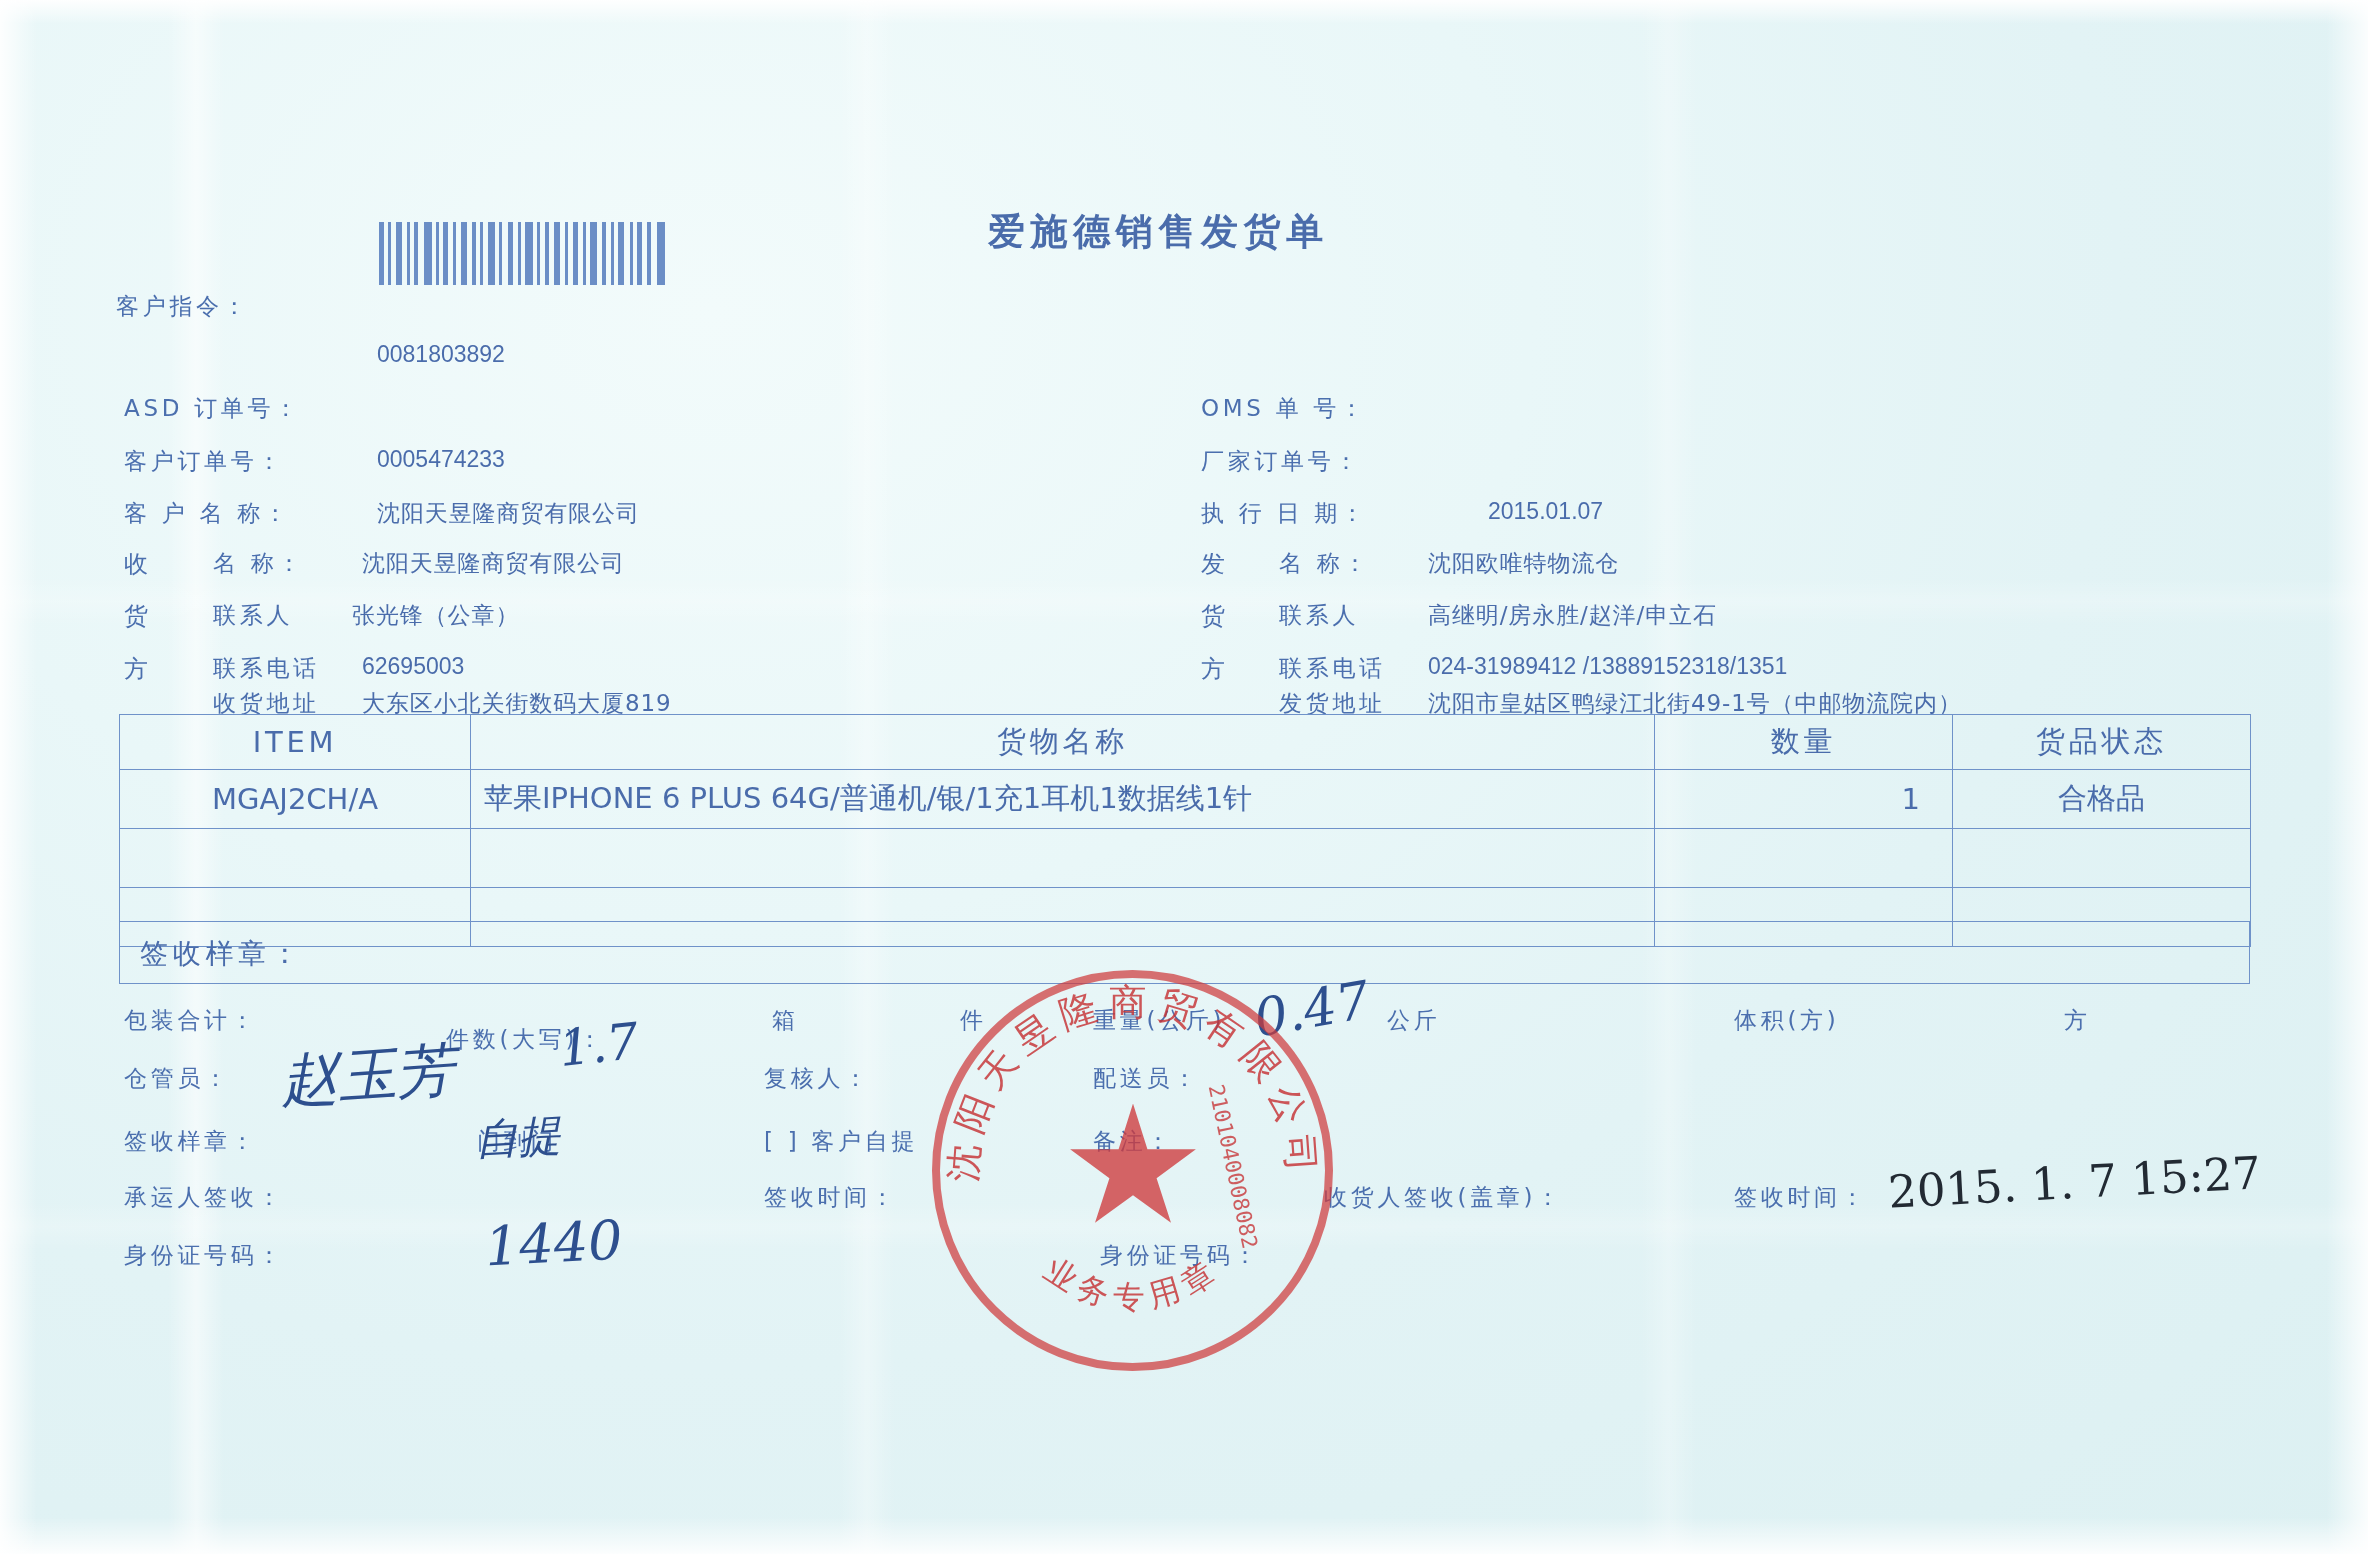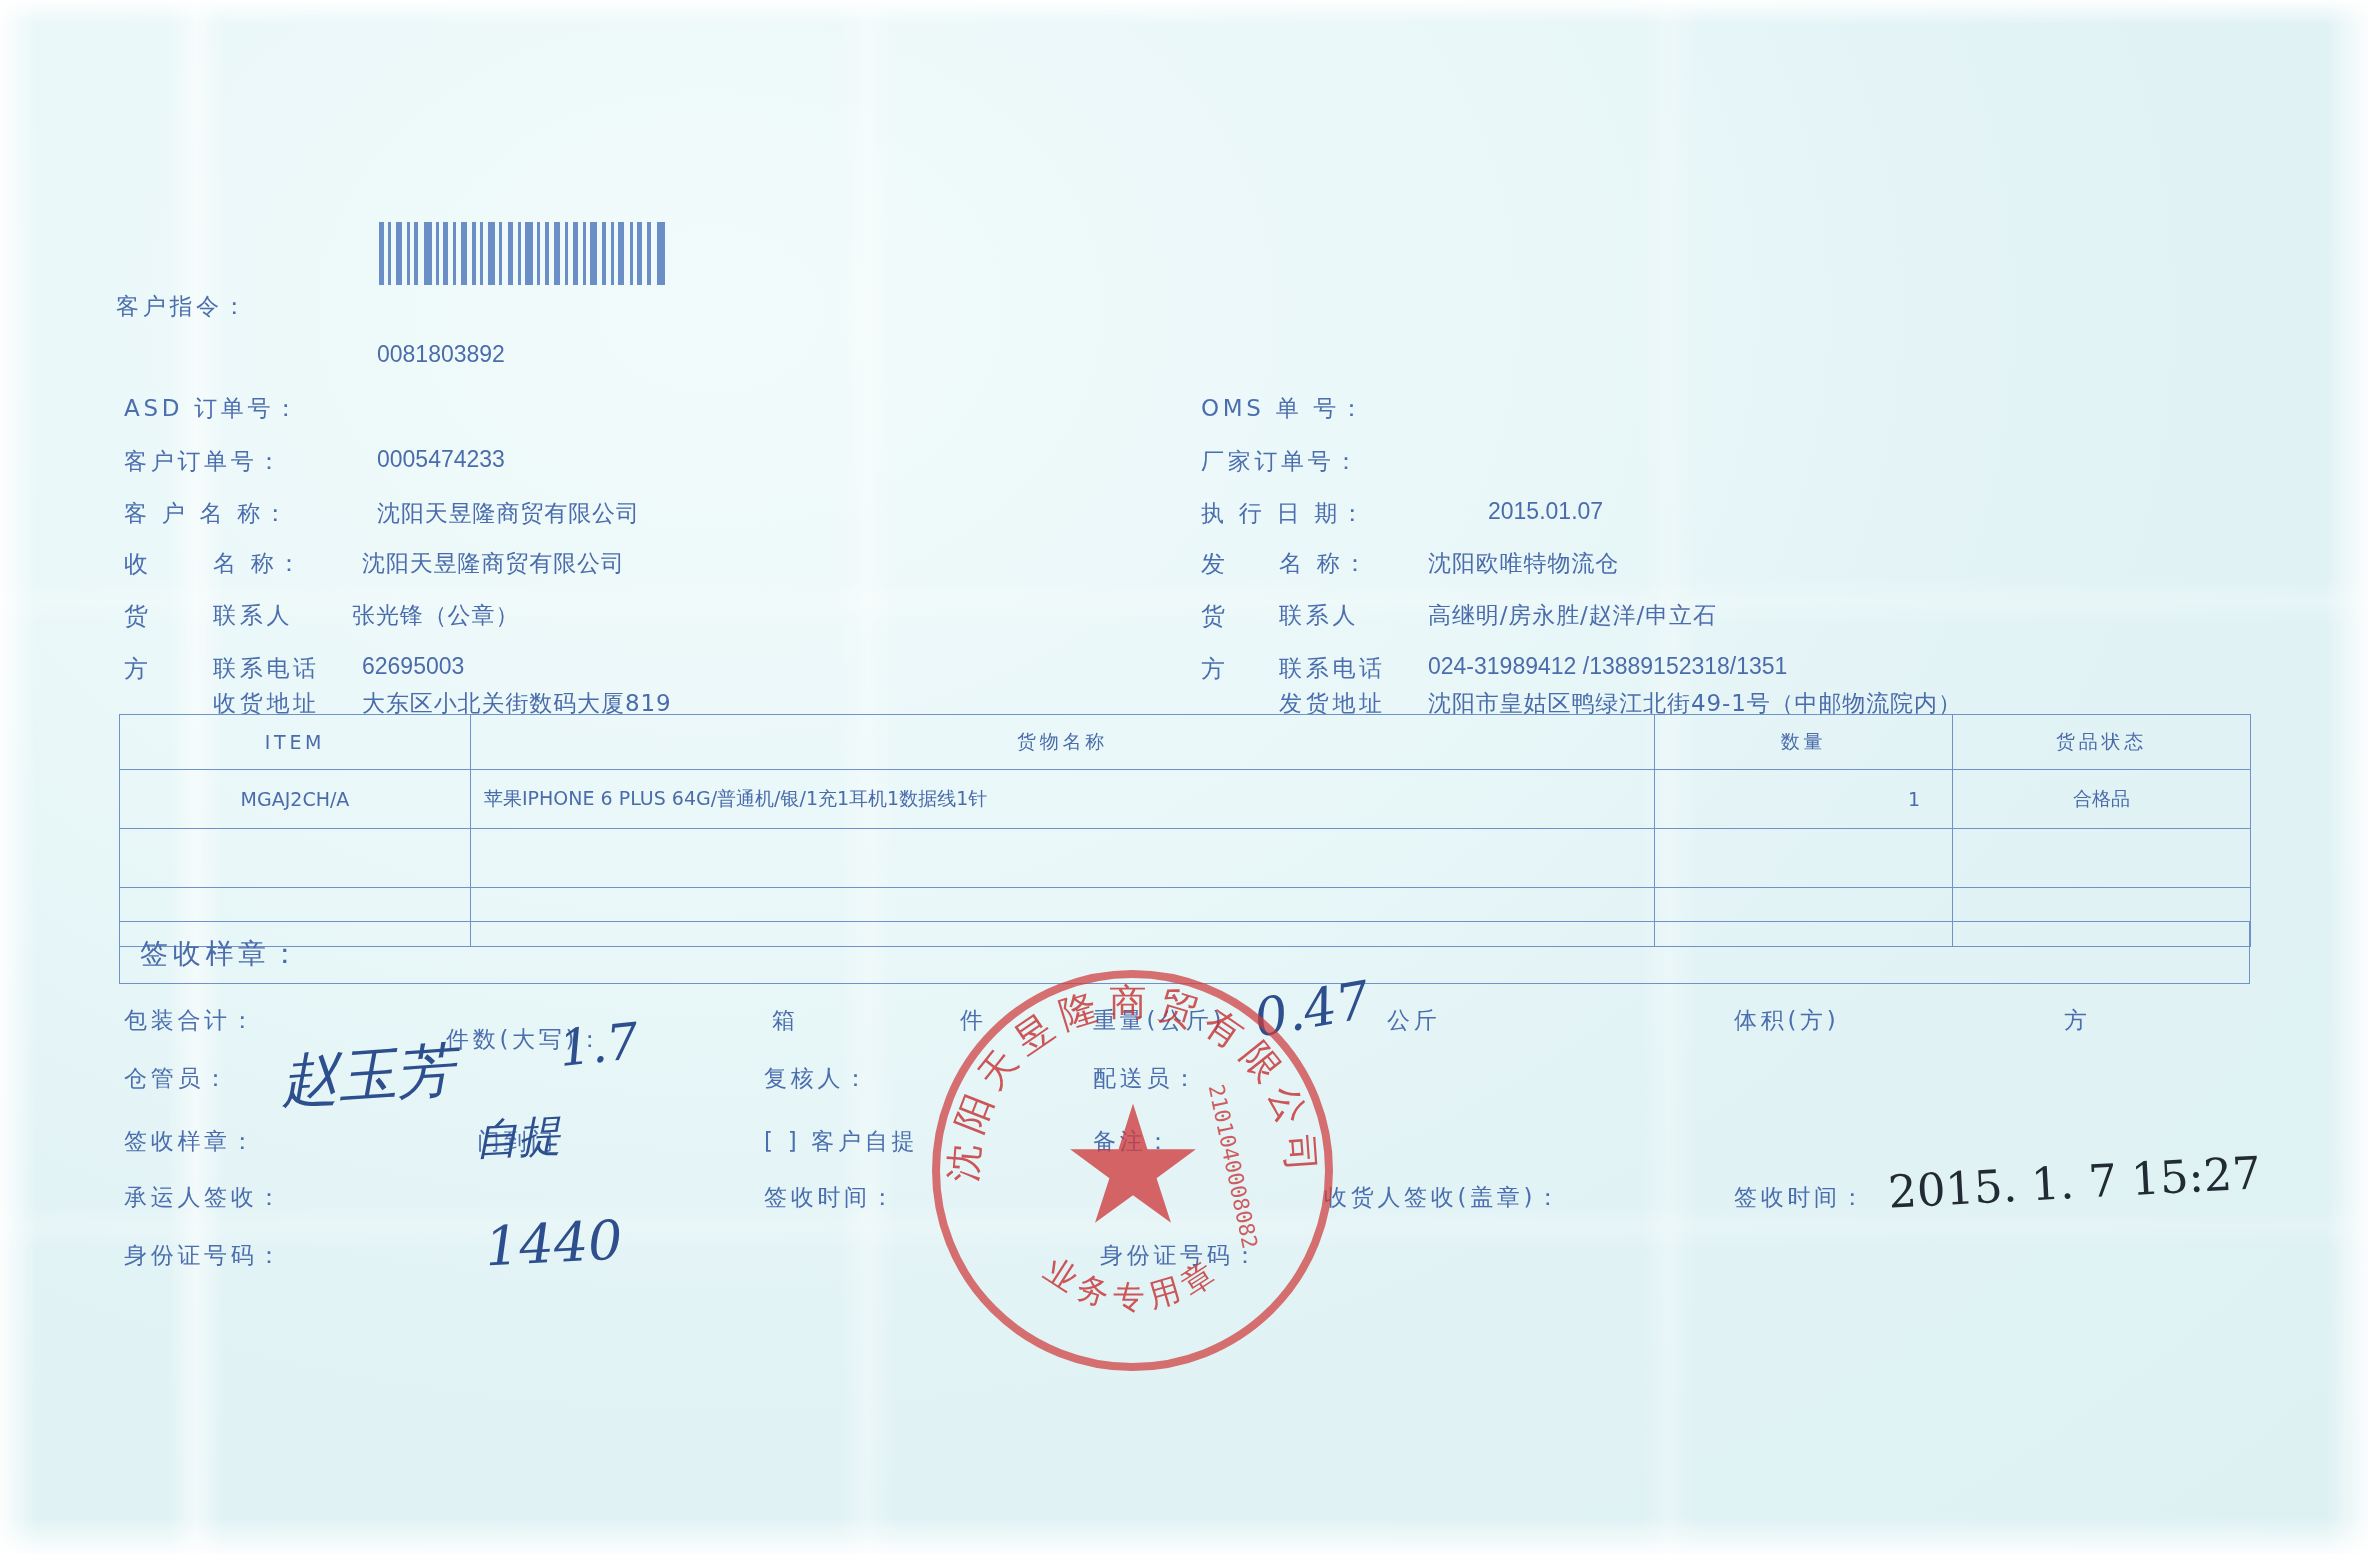--- a/index.html
+++ b/index.html
@@ -102,21 +102,21 @@
     position: absolute;
     left: 119px;
     top: 714px;
     width: 2131px;
     border-collapse: collapse;
     table-layout: fixed;
   }
   #items-table th, #items-table td {
     border: 1.9px solid #6f92c9;
     height: 58px;
-    font-size: 19px;
+    font-size: 29px;
     color: #4a6cab;
     font-weight: normal;
     font-family: "DejaVu Sans", sans-serif;
     padding: 0 13px;
   }
   #items-table th {
     text-align: center;
     letter-spacing: 3.7px;
     height: 54px;
   }
@@ -214,20 +214,21 @@
   <div class="crease-v" style="left:168px;"></div>
   <div class="crease-v" style="left:839px;opacity:.6;"></div>
   <div class="crease-v" style="left:1641px;opacity:.5;"></div>
   <div class="crease-h" style="top:578px;opacity:.5;"></div>
   <div class="crease-h" style="top:1203px;opacity:.45;"></div>
   <div class="edge-shadow" style="left:0;top:0;width:2369px;height:24px;background:linear-gradient(to bottom,rgba(255,255,255,.95),rgba(255,255,255,0));"></div>
   <div class="edge-shadow" style="left:0;bottom:0;width:2369px;height:37px;background:linear-gradient(to top,rgba(255,255,255,.9),rgba(255,255,255,0));"></div>
   <div class="edge-shadow" style="left:0;top:0;width:37px;height:1554px;background:linear-gradient(to right,rgba(255,255,255,.9),rgba(255,255,255,0));"></div>
   <div class="edge-shadow" style="right:0;top:0;width:43px;height:1554px;background:linear-gradient(to left,rgba(255,255,255,.9),rgba(255,255,255,0));"></div>
 
+  <div id="doc-title" class="no-sel">爱施德销售发货单</div>
 
   <div id="barcode">
     <div class="bar" style="left:1.9px;width:4.7px;"></div>
     <div class="bar" style="left:11.2px;width:2.8px;"></div>
     <div class="bar" style="left:18.6px;width:6.5px;"></div>
     <div class="bar" style="left:30px;width:2.8px;"></div>
     <div class="bar" style="left:37px;width:3.7px;"></div>
     <div class="bar" style="left:47px;width:7.5px;"></div>
     <div class="bar" style="left:59px;width:2.8px;"></div>
     <div class="bar" style="left:66px;width:4.7px;"></div>

